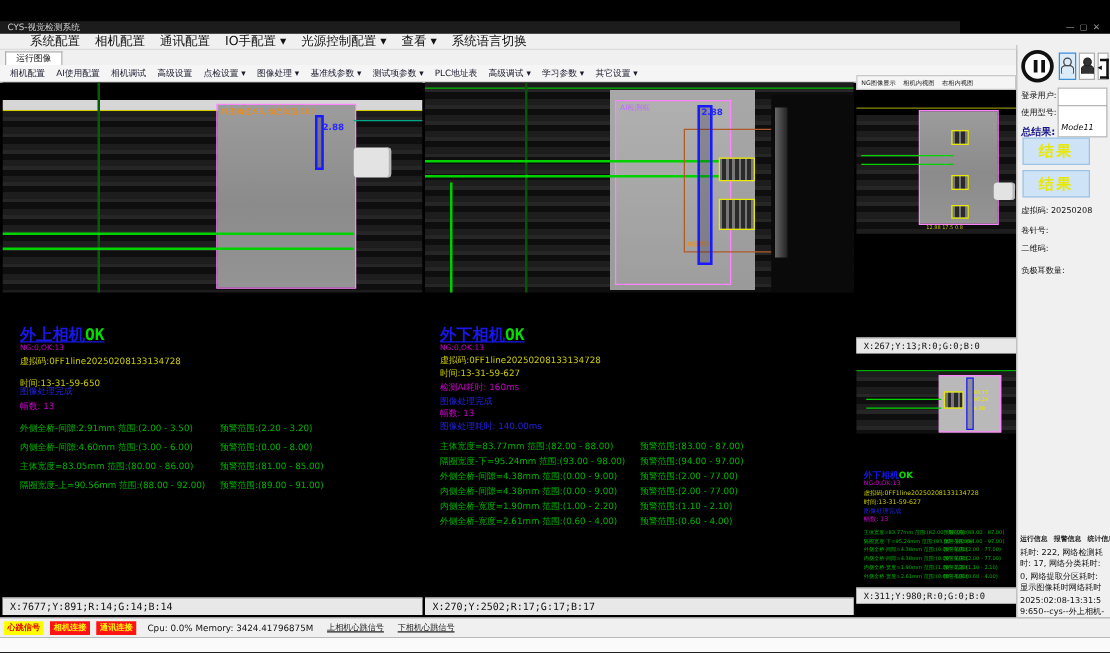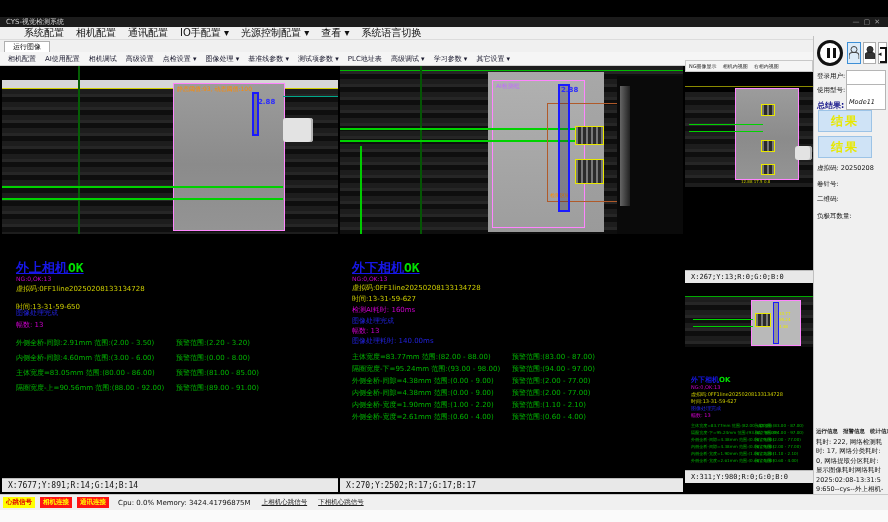--- a/index.html
+++ b/index.html
@@ -1,20 +1,20 @@
 <!DOCTYPE html>
 <html><head>
 <meta charset="utf-8">
 <style>
   html,body{margin:0;padding:0;background:#000;}
   #app{position:relative;width:888px;height:522px;background:#000;overflow:hidden;
        font-family:"DejaVu Sans",sans-serif;-webkit-font-smoothing:antialiased;}
   .abs{position:absolute;}
   
-  #titlebar{left:0;top:17px;width:888px;height:10px;background:#1c1c1c;color:#cfcfcf;
+  #titlebar{left:0;top:17px;width:768px;height:10px;background:#1c1c1c;color:#cfcfcf;
             font-size:7px;line-height:10px;padding-left:6px;box-sizing:border-box;}
   #winctrl{right:4px;top:17px;height:10px;color:#9a9a9a;font-size:7px;line-height:10px;letter-spacing:4px;}
   #menubar{left:0;top:27px;width:888px;height:13px;background:#f0f0f0;border-bottom:1px solid #dcdcdc;
            display:flex;align-items:center;gap:12px;padding-left:24px;box-sizing:border-box;}
   #menubar .mi{font-size:10px;color:#111;white-space:nowrap;cursor:default;}
   #logo{left:4px;top:26px;width:16px;height:15px;color:#cc1111;font-size:13px;font-weight:bold;
         font-style:italic;font-family:"DejaVu Serif",serif;line-height:15px;}
   #tabstrip{left:0;top:40px;width:813px;height:12px;background:#f0f0f0;border-bottom:1px solid #c8c8c8;}
   #runtab{position:absolute;left:4px;top:1px;height:11px;background:#fff;border:1px solid #b0b0b0;border-bottom:none;
           font-size:7px;line-height:11px;padding:0 8px;color:#111;}

